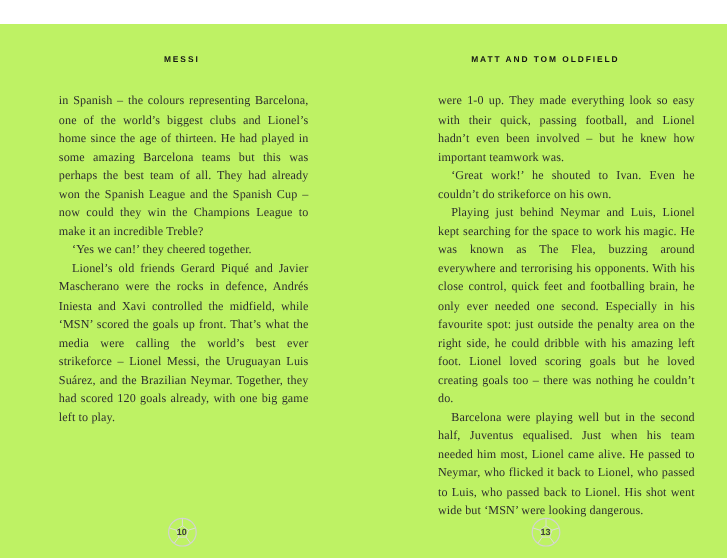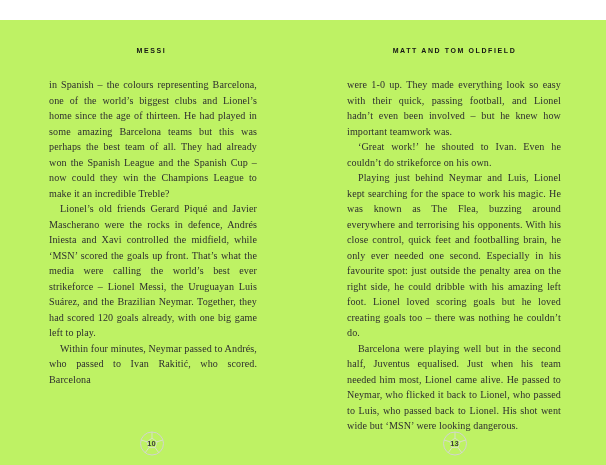--- a/index.html
+++ b/index.html
@@ -41,21 +41,21 @@
   .page-body {
     position: absolute;
     top: 57px;
     text-align: justify;
     font-size: 10.1px;
     line-height: 15.5px;
     color: #2e2e2e;
     letter-spacing: 0.1px;
   }
   .page.left .page-body  { left: 49px; width: 208px; }
-  .page.right .page-body { left: 44px; width: 214px; }
+  .page.right .page-body { left: 62px; width: 214px; }
   .para { margin: 0; }
   .para.indent { text-indent: 11px; }
   .pagenum-badge {
     position: absolute;
     left: 50%;
     transform: translateX(-50%);
     top: 410px;
     width: 27px;
     height: 27px;
   }
@@ -74,22 +74,22 @@
 </style>
 </head>
 <body>
 
 <div class="spread">
 
   <section class="page left">
     <header class="running-head">MESSI</header>
     <div class="page-body">
         <p class="para">in Spanish – the colours representing Barcelona, one of the world’s biggest clubs and Lionel’s home since the age of thirteen. He had played in some amazing Barcelona teams but this was perhaps the best team of all. They had already won the Spanish League and the Spanish Cup – now could they win the Champions League to make it an incredible Treble?</p>
+        <p class="para indent">‘Yes we can!’ they cheered together.</p>
         <p class="para indent">Lionel’s old friends Gerard Piqué and Javier Mascherano were the rocks in defence, Andrés Iniesta and Xavi controlled the midfield, while ‘MSN’ scored the goals up front. That’s what the media were calling the world’s best ever strikeforce – Lionel Messi, the Uruguayan Luis Suárez, and the Brazilian Neymar. Together, they had scored 120 goals already, with one big game left to play.</p>
-        <p class="para indent">Within four minutes, Neymar passed to Andrés, who passed to Ivan Rakitić, who scored. Barcelona</p>
       </div>
     <div class="pagenum-badge">
       <svg width="27" height="27" viewBox="0 0 27 27">
         <circle cx="13.5" cy="13.5" r="11.5" fill="none" stroke="#d2d2d2" stroke-width="1"></circle>
         <polygon points="13.5,8.2 18.5,11.8 16.6,17.6 10.4,17.6 8.5,11.8" fill="none" stroke="#dddddd" stroke-width="0.8"></polygon>
         <line x1="13.5" y1="8.2" x2="13.5" y2="2.2" stroke="#dddddd" stroke-width="0.8"></line>
         <line x1="18.5" y1="11.8" x2="24.3" y2="10.0" stroke="#dddddd" stroke-width="0.8"></line>
         <line x1="16.6" y1="17.6" x2="20.2" y2="22.6" stroke="#dddddd" stroke-width="0.8"></line>
         <line x1="10.4" y1="17.6" x2="6.8" y2="22.6" stroke="#dddddd" stroke-width="0.8"></line>
         <line x1="8.5" y1="11.8" x2="2.7" y2="10.0" stroke="#dddddd" stroke-width="0.8"></line>

